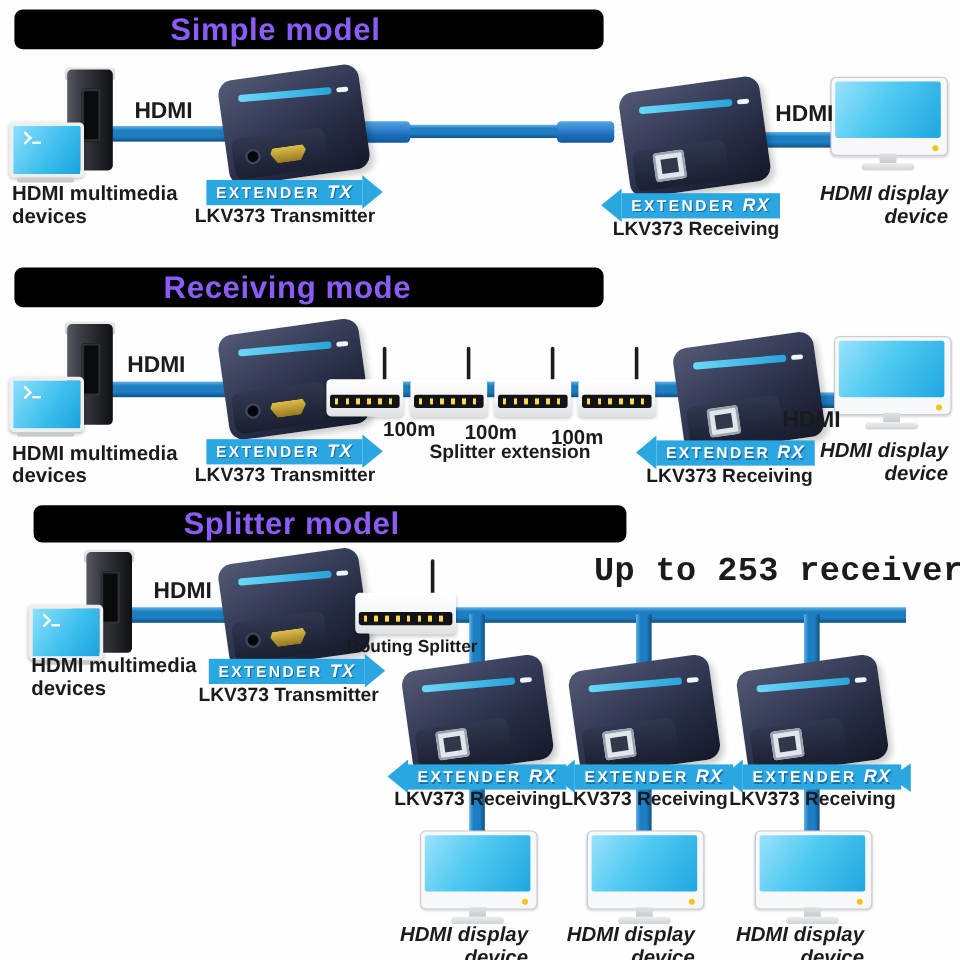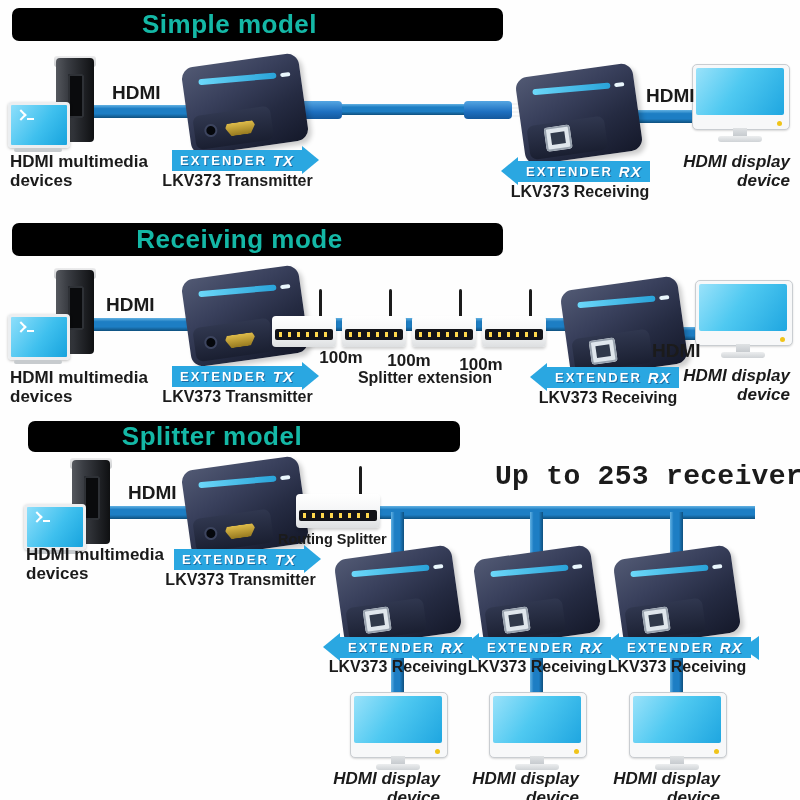--- a/index.html
+++ b/index.html
@@ -1,19 +1,19 @@
 <!DOCTYPE html>
 <html><head>
 <meta charset="utf-8">
 <style>
   html,body{margin:0;padding:0;}
   #canvas{position:relative;width:800px;height:800px;background:#fefefe;overflow:hidden;
           font-family:"Liberation Sans",sans-serif;}
   
-  .banner{position:absolute;background:#000;color:#14b8a6;border-radius:7px;
+  .banner{position:absolute;background:#000;color:#8b5cf6;border-radius:7px;
           display:flex;align-items:center;justify-content:center;
           font-weight:bold;font-size:26px;letter-spacing:.5px;}
   .banner span{display:block;}
   
   .cable{position:absolute;}
   .cable.h{height:13px;background:linear-gradient(180deg,#63b2e3 0%,#1d7ec4 28%,#1d7ec4 68%,#0f507e 100%);}
   .cable.v{width:13px;background:linear-gradient(90deg,#63b2e3 0%,#1d7ec4 28%,#1d7ec4 68%,#0f507e 100%);}
   .cable.thin{height:11px;border-radius:5px;}
   .plug{position:absolute;width:48px;height:18px;border-radius:4px;
         background:linear-gradient(180deg,#55a6e2,#1d6fc0 60%,#14589c);}
@@ -86,21 +86,21 @@
          border-top:12px solid transparent;border-bottom:12px solid transparent;}
   
   .lbl{position:absolute;color:#1b1b1b;font-weight:bold;}
   .hdmi{font-size:19px;}
   .name{font-size:16px;text-align:center;white-space:nowrap;}
   .devlbl{font-size:17px;line-height:1.14;}
   .devlbl.r{text-align:right;font-style:italic;}
   .note{font-size:16px;text-align:center;}
   .hop{font-size:17px;text-align:center;}
   .big{font-size:28px;text-align:center;white-space:nowrap;letter-spacing:.3px;font-family:Liberation Mono, monospace;}
-  .small{font-size:14.5px;text-align:left;white-space:nowrap;}
+  .small{font-size:14.5px;text-align:right;white-space:nowrap;}
 </style>
 </head>
 <body>
 
 <div id="canvas">
 
   <div class="banner" style="left:12px;top:8px;width:491px;height:33px">
     <span style="transform:translateX(-28px)">Simple model</span>
   </div>
 
@@ -237,21 +237,21 @@
 
   <div class="badge rx" style="left:547px;top:367px">
     <span>EXTENDER</span>
       <span class="bi">RX</span>
   </div>
   <div class="lbl name" style="left:528px;top:389px;width:160px">LKV373 Receiving</div>
 
   <div class="lbl devlbl" style="left:10px;top:368px;width:150px">HDMI multimedia devices</div>
   <div class="lbl devlbl r" style="left:680px;top:366px;width:110px">HDMI display device</div>
 
-  <div class="banner" style="left:28px;top:421px;width:432px;height:31px">
+  <div class="banner" style="left:28px;top:421px;width:494px;height:31px">
     <span style="transform:translateX(-32px)">Splitter model</span>
   </div>
 
   <div class="cable h" style="left:60px;top:506px;width:695px"></div>
   <div class="cable v" style="left:391px;top:512px;height:202px"></div>
   <div class="cable v" style="left:530px;top:512px;height:202px"></div>
   <div class="cable v" style="left:670px;top:512px;height:202px"></div>
 
   <div class="pc" style="left:24px;top:458px">
     <div class="tcap"></div>

